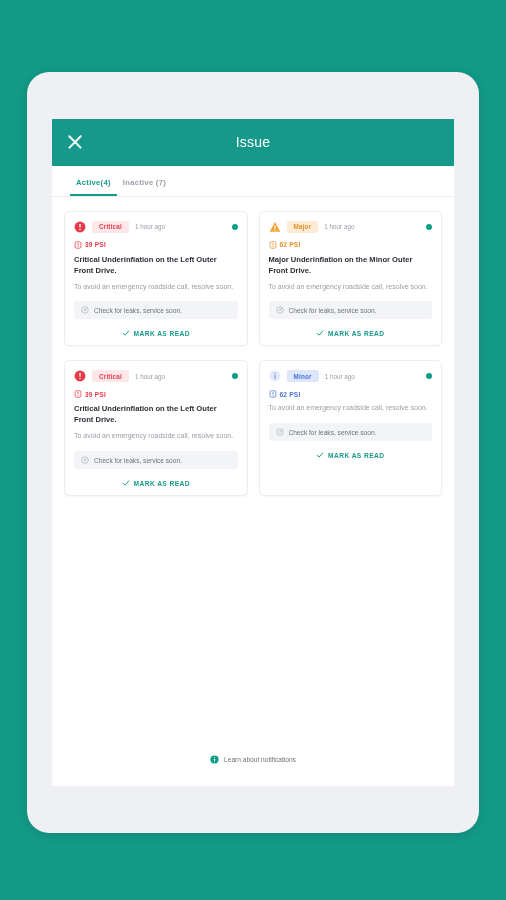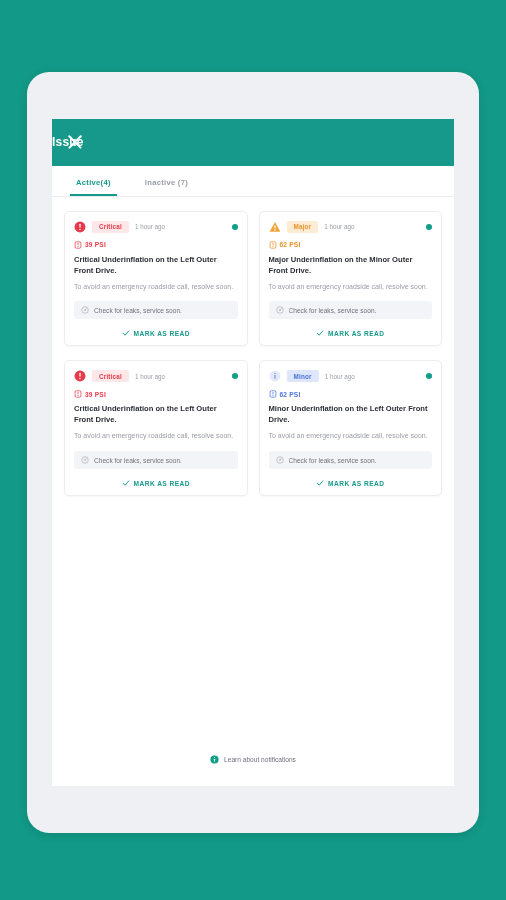--- a/index.html
+++ b/index.html
@@ -69,34 +69,34 @@
     background: #FFFFFF;
     border-radius: 1px;
   }
   .close-icon::before { transform: rotate(45deg); }
   .close-icon::after  { transform: rotate(-45deg); }
 
   .header-title {
     position: absolute;
     left: 0;
     right: 0;
+    text-align: center;
     color: #FFFFFF;
-    font-size: 12px;
-    font-weight: bold;
+    font-size: 14px;
+    font-weight: normal;
     letter-spacing: 0.2px;
     pointer-events: none;
   }
 
   
   .tab-bar {
     flex: 0 0 auto;
     display: flex;
     align-items: flex-end;
     padding: 12px 0 0 18px;
-    gap: 22px;
     border-bottom: 1px solid #ECEDF0;
     background: #fff;
   }
 
   .tab {
     font-size: 7.6px;
     font-weight: bold;
     letter-spacing: 0.3px;
     padding: 0 6px 7px 6px;
     color: #9A9DA6;
@@ -430,21 +430,20 @@
             <div class="psi-row">
               <span class="psi-icon">
                 <svg width="8" height="8" viewBox="0 0 16 16">
                   <rect x="2.2" y="1.6" width="11.6" height="12.8" rx="2.4" fill="none" stroke="#4B74D8" stroke-width="1.5"></rect>
                   <rect x="7.2" y="4.2" width="1.6" height="4.6" rx="0.7" fill="#4B74D8"></rect>
                   <circle cx="8" cy="11.2" r="1" fill="#4B74D8"></circle>
                 </svg>
               </span>
               <span class="psi-value psi-minor">62 PSI</span>
             </div>
-            <div class="card-title">Minor Underinflation on the Left Outer Front Drive.</div>
             <div class="card-desc">To avoid an emergency roadside call, resolve soon.</div>
             <div class="advice-chip">
               <span class="advice-icon">
                 <svg width="8" height="8" viewBox="0 0 16 16">
                   <circle cx="8" cy="8" r="6.6" fill="none" stroke="#A7ABB4" stroke-width="1.3"></circle>
                   <circle cx="8" cy="8" r="1.5" fill="none" stroke="#A7ABB4" stroke-width="1.2"></circle>
                   <line x1="8" y1="8" x2="11" y2="5" stroke="#A7ABB4" stroke-width="1.2" stroke-linecap="round"></line>
                 </svg>
               </span>
               <span class="advice-text">Check for leaks, service soon.</span>

